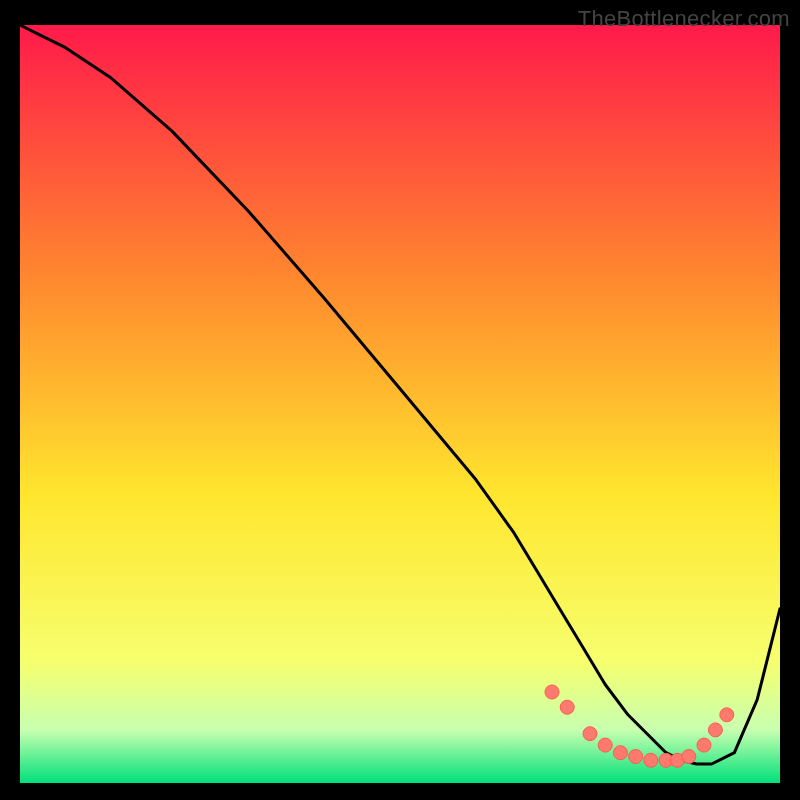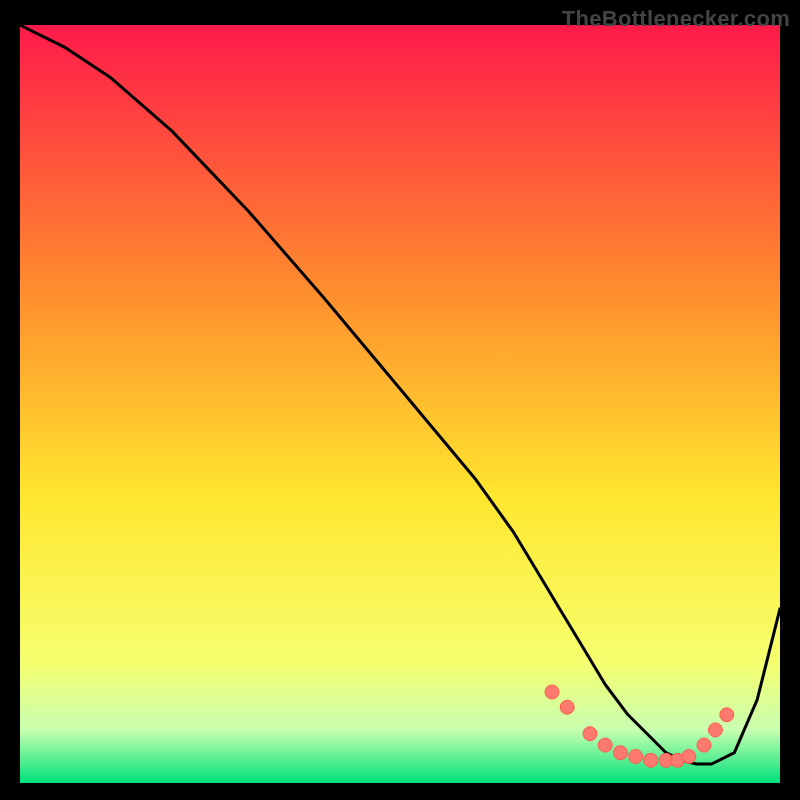--- a/index.html
+++ b/index.html
@@ -16,21 +16,21 @@
     width: 800px;
     height: 800px;
     background: #000;
   }
   .attribution {
     position: absolute;
     top: 6px;
     right: 10px;
     color: #444;
     font-size: 22px;
-    font-weight: 700;
+    font-weight: 400;
     letter-spacing: 0.3px;
     z-index: 5;
   }
   svg.plot {
     position: absolute;
     left: 0;
     top: 0;
   }
 </style>
 </head>

